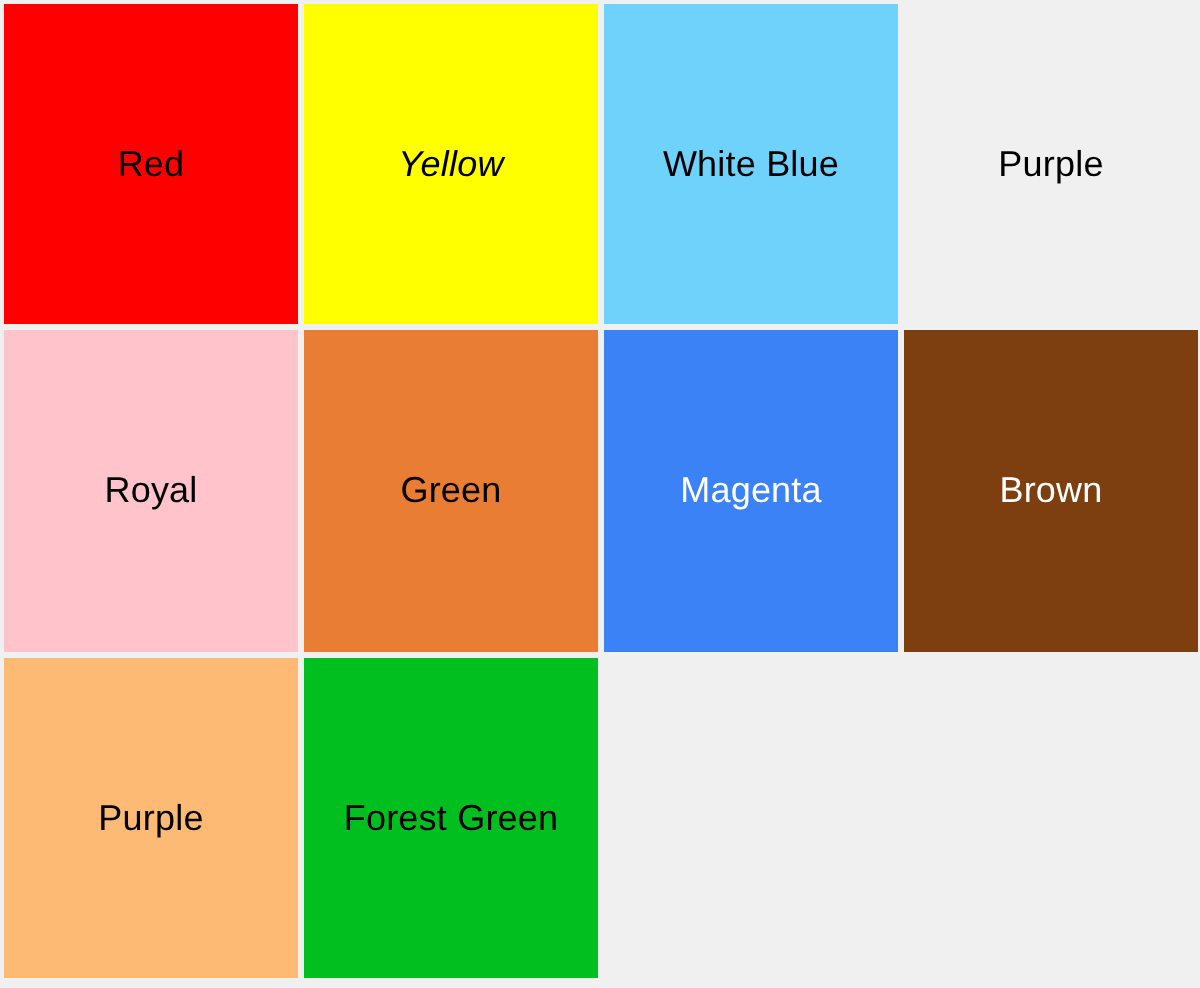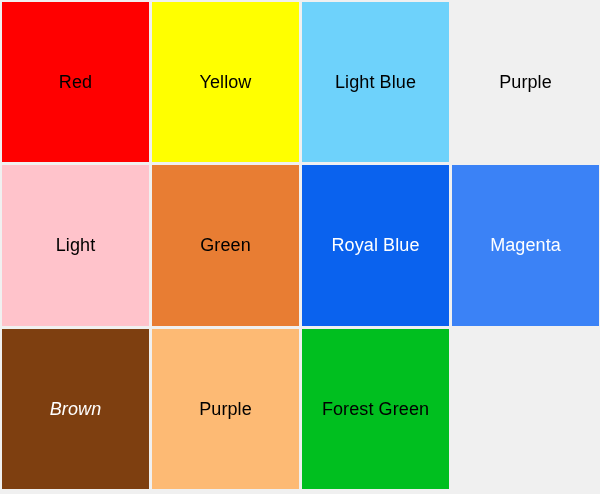--- a/index.html
+++ b/index.html
@@ -46,41 +46,38 @@
   }
 </style>
 </head>
 <body>
 
 <div id="color-grid" style="background: rgb(240, 240, 240); gap: 3px; grid-template-columns: repeat(4, 1fr); grid-template-rows: repeat(3, 1fr);">
     <div class="swatch" style="background: rgb(255, 0, 0);">
       <span class="swatch-label" style="color: rgb(0, 0, 0);">Red</span>
     </div>
     <div class="swatch" style="background: rgb(255, 255, 0);">
-      <span class="swatch-label" style="color: rgb(0, 0, 0);">Yellow</span>
+      <span class="swatch-label" style="color: rgb(0, 0, 0); font-style: italic;">Yellow</span>
     </div>
     <div class="swatch" style="background: rgb(110, 210, 251);">
-      <span class="swatch-label" style="color: rgb(0, 0, 0);">Light Blue</span>
+      <span class="swatch-label" style="color: rgb(0, 0, 0);">White Blue</span>
     </div>
     <div class="swatch" style="background: rgb(240, 240, 240);">
       <span class="swatch-label" style="color: rgb(0, 0, 0);">Purple</span>
     </div>
     <div class="swatch" style="background: rgb(255, 195, 203);">
-      <span class="swatch-label" style="color: rgb(0, 0, 0);">Light</span>
+      <span class="swatch-label" style="color: rgb(0, 0, 0);">Royal</span>
     </div>
     <div class="swatch" style="background: rgb(232, 125, 51);">
       <span class="swatch-label" style="color: rgb(0, 0, 0);">Green</span>
     </div>
-    <div class="swatch" style="background: rgb(10, 98, 238);">
-      <span class="swatch-label" style="color: rgb(255, 255, 255);">Royal Blue</span>
-    </div>
     <div class="swatch" style="background: #3b82f6;">
       <span class="swatch-label" style="color: rgb(255, 255, 255);">Magenta</span>
     </div>
-    <div class="swatch" style="background: rgb(126, 63, 16); font-style: italic;">
+    <div class="swatch" style="background: rgb(126, 63, 16);">
       <span class="swatch-label" style="color: rgb(255, 255, 255);">Brown</span>
     </div>
     <div class="swatch" style="background: #fdba74;">
       <span class="swatch-label" style="color: rgb(0, 0, 0);">Purple</span>
     </div>
     <div class="swatch" style="background: rgb(0, 191, 31);">
       <span class="swatch-label" style="color: rgb(0, 0, 0);">Forest Green</span>
     </div>
   </div>
 

